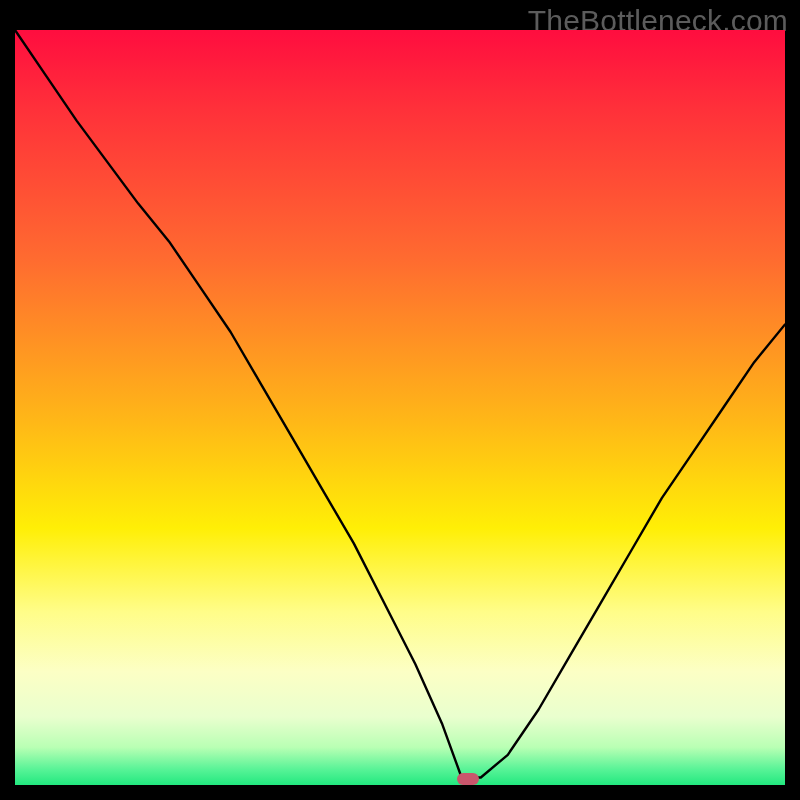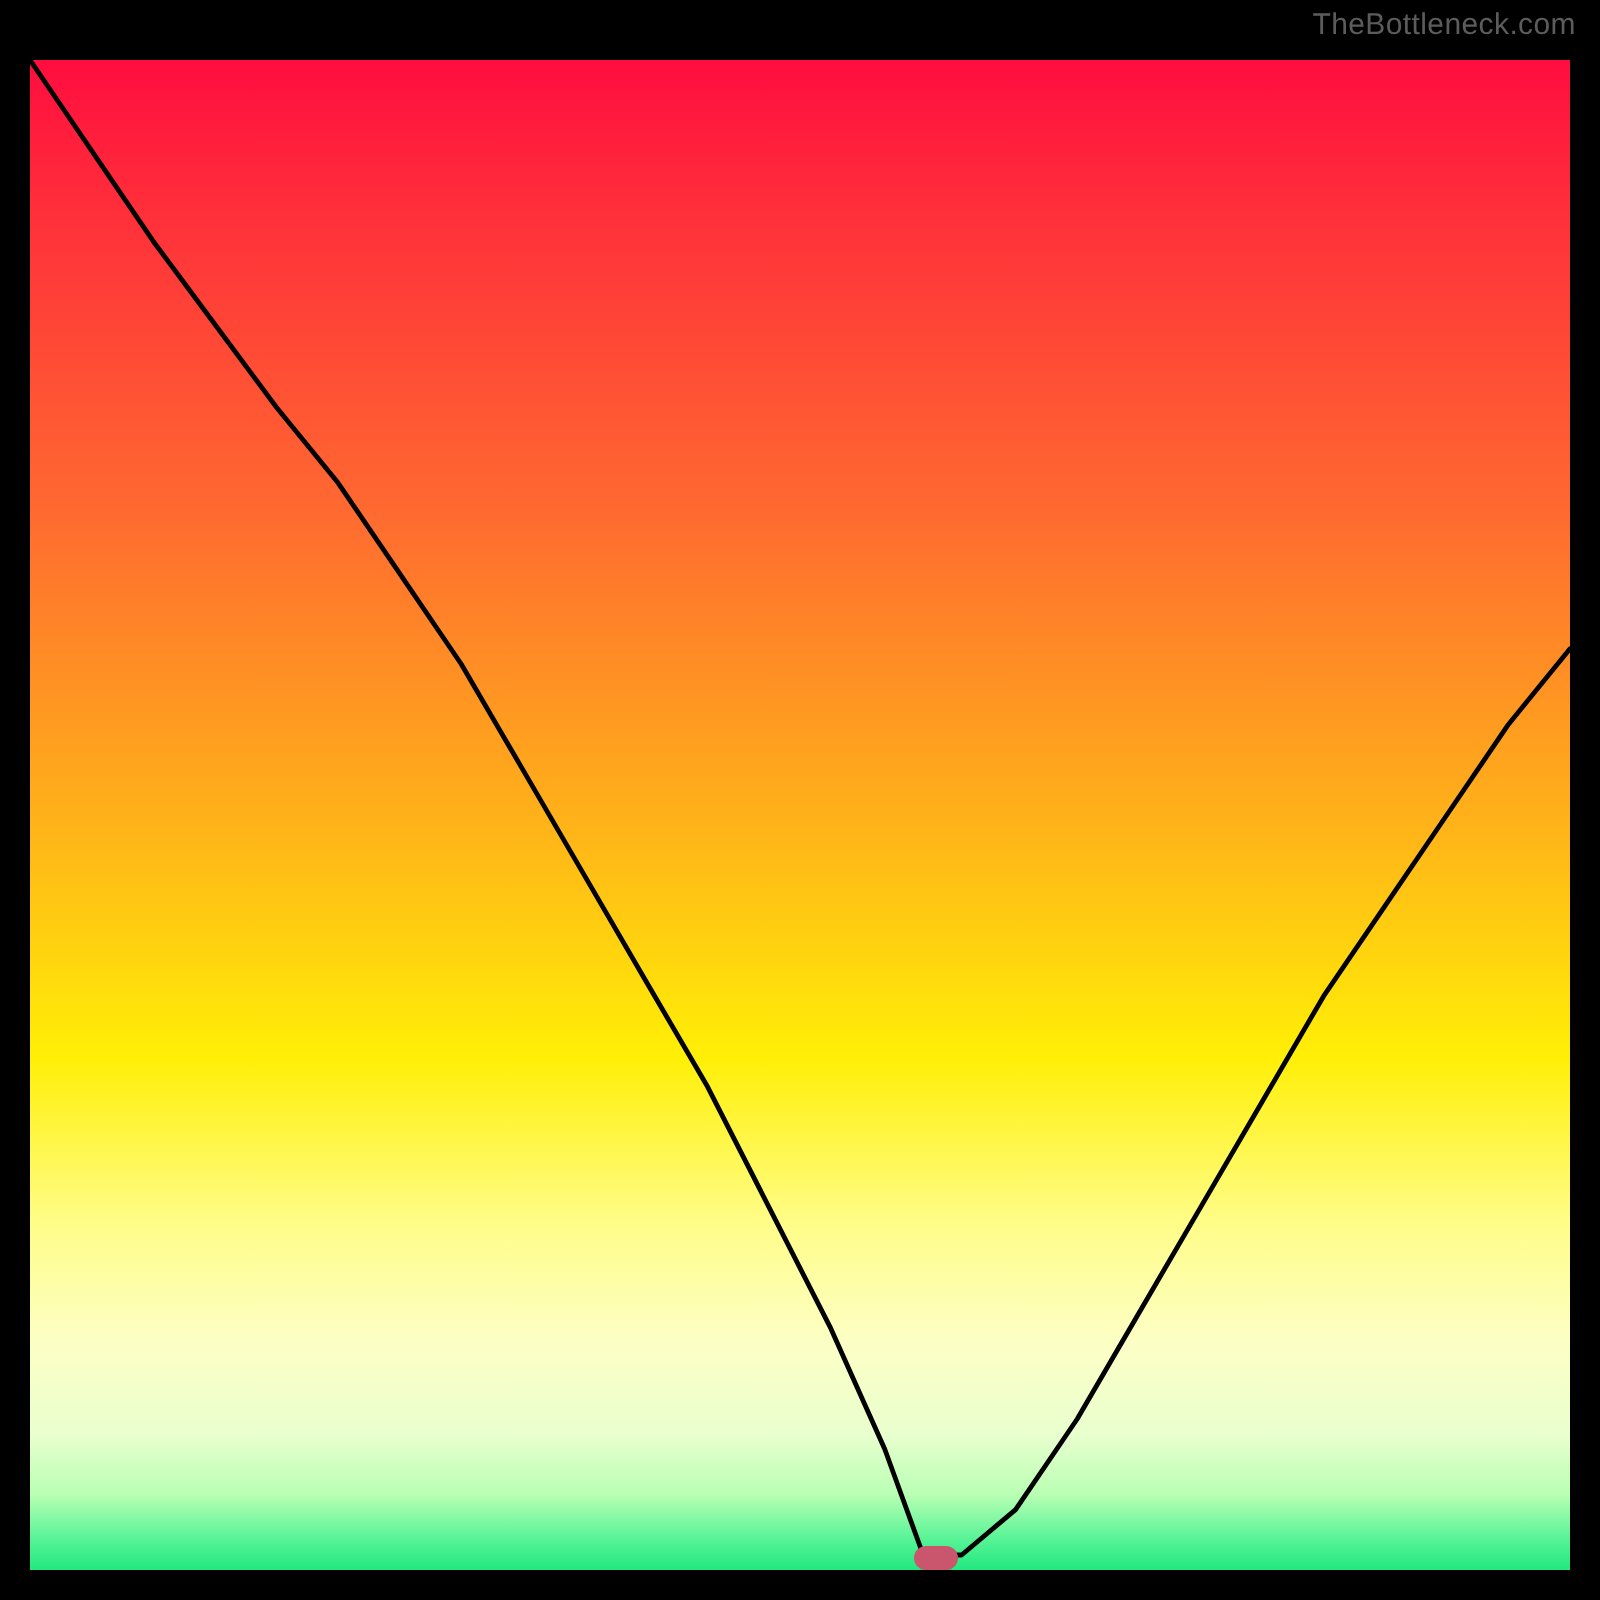--- a/index.html
+++ b/index.html
@@ -52,21 +52,21 @@
     height: 12px;
     border-radius: 6px;
     background: #c9566c;
     transform: translate(-50%, -50%);
   }
   .watermark {
     position: absolute;
     top: 4px;
     right: 12px;
     color: #5c5c5c;
-    font-size: 15px;
+    font-size: 30px;
     letter-spacing: 0.2px;
     user-select: none;
   }
 </style>
 </head>
 <body>
 
 <div class="frame">
 
   <div class="watermark">TheBottleneck.com</div>

